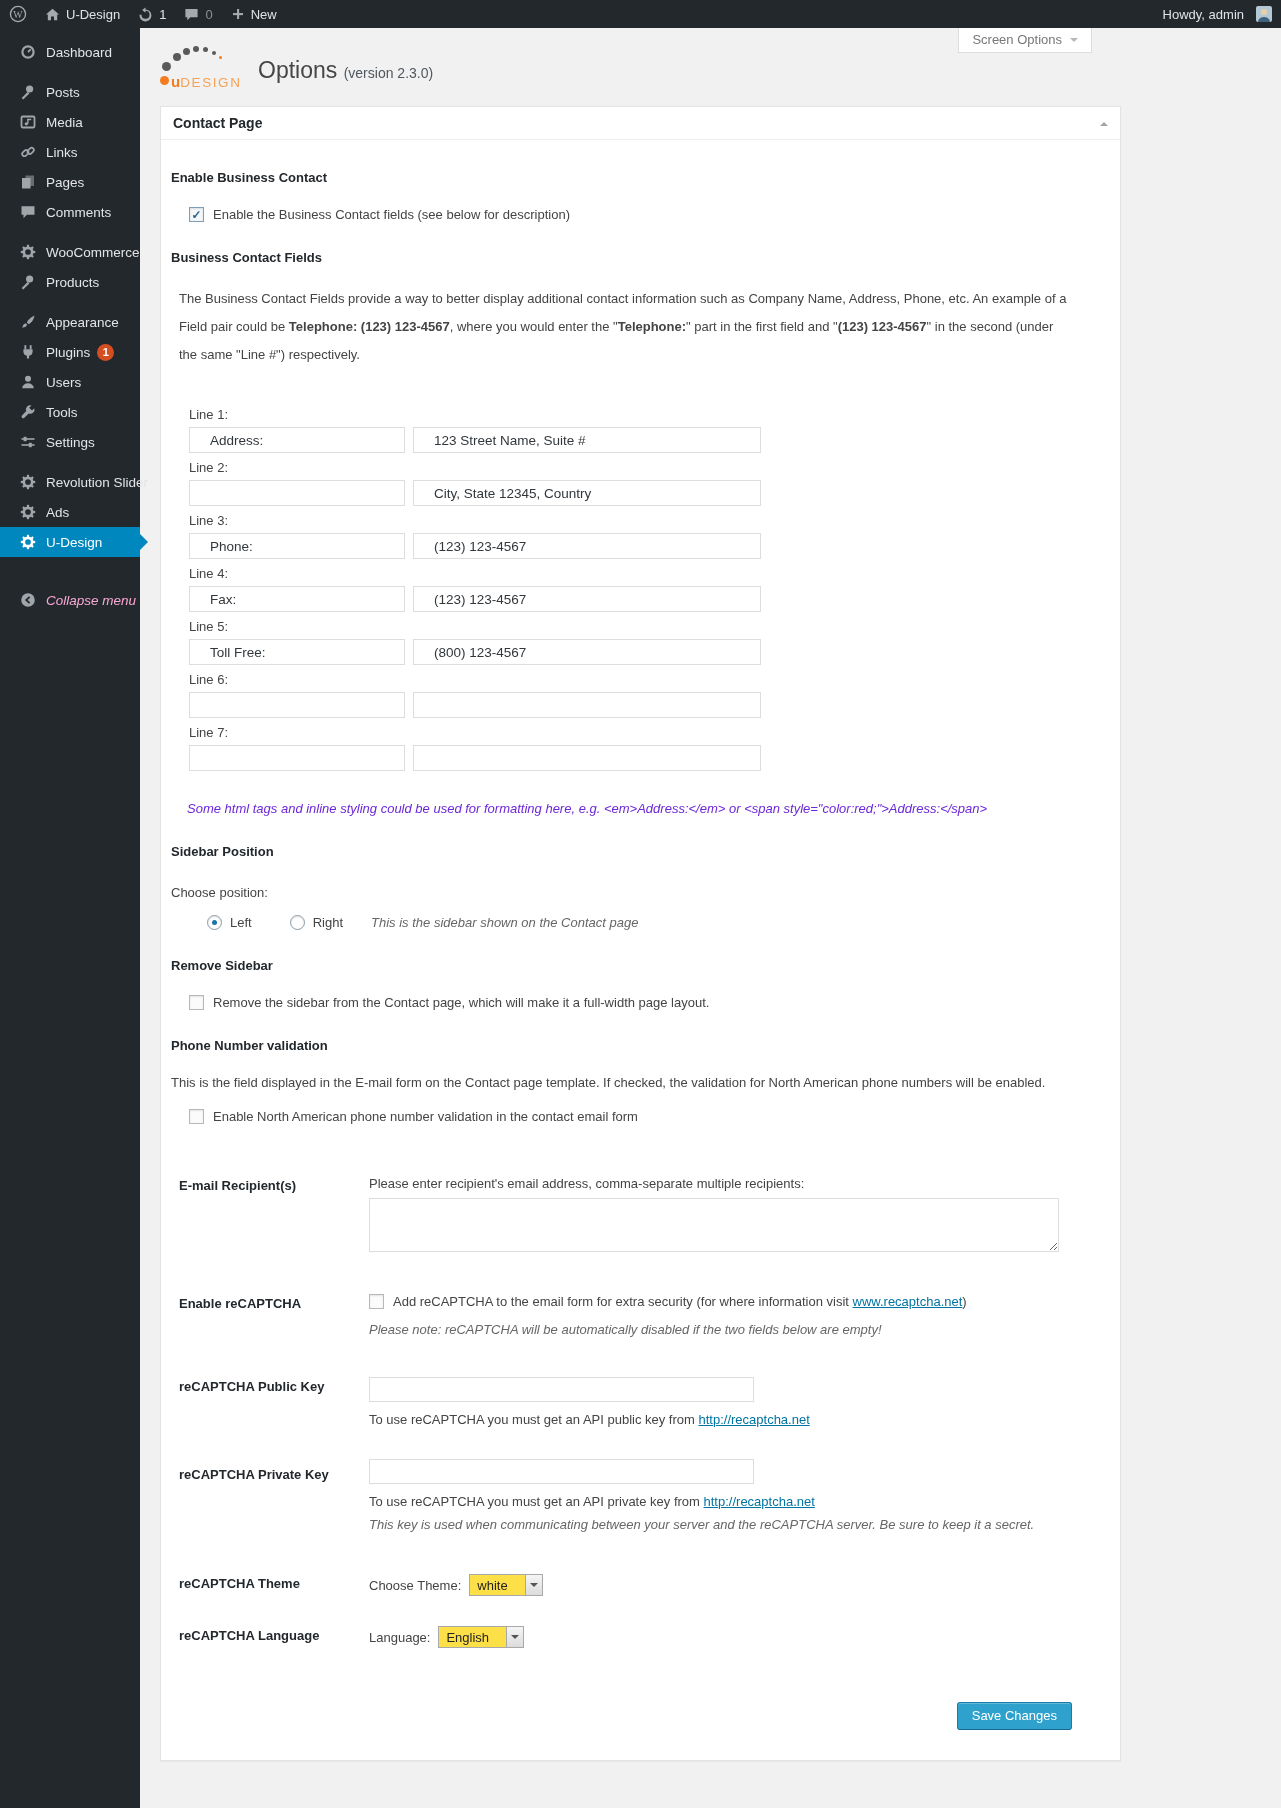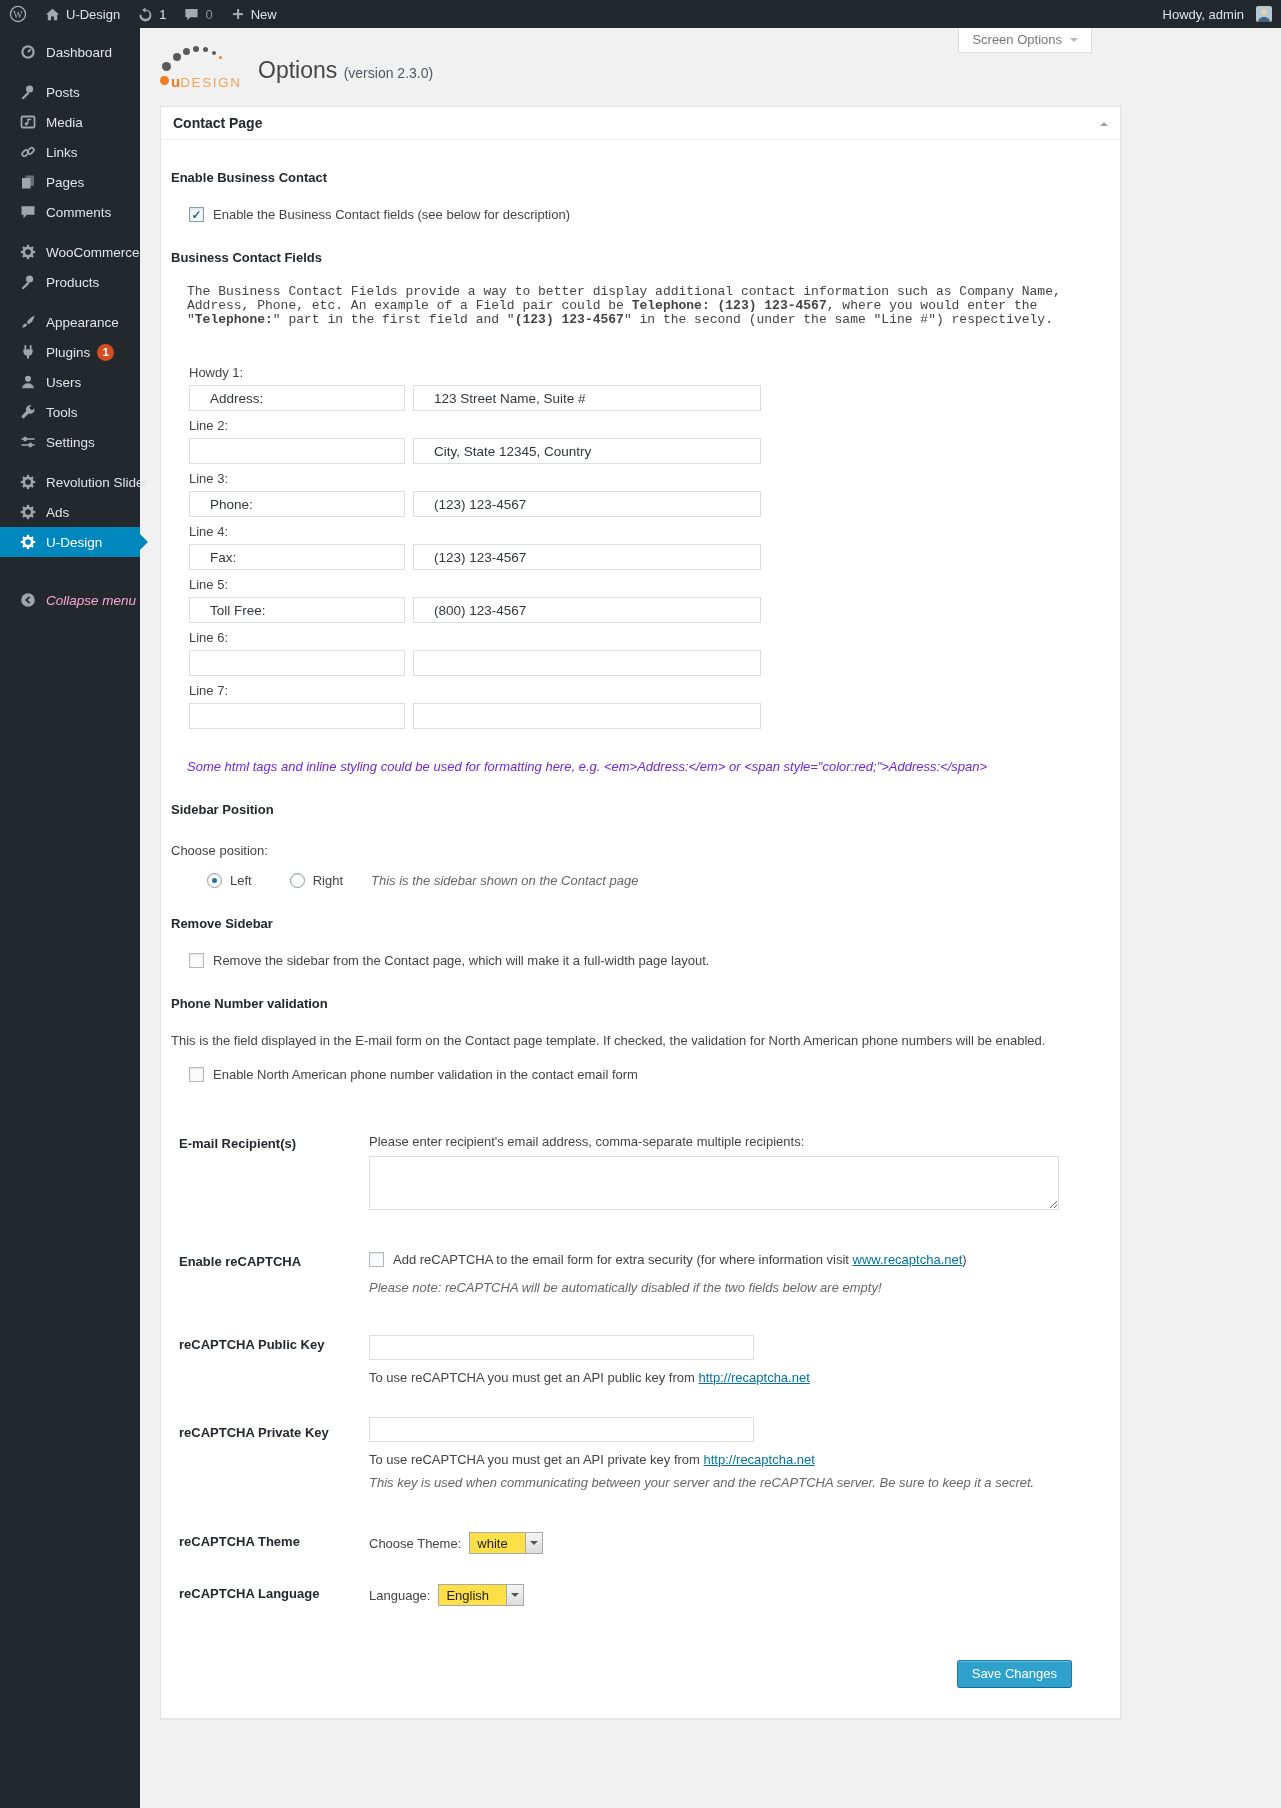--- a/index.html
+++ b/index.html
@@ -57,21 +57,21 @@
   .cb-row{margin:22px 0 0 18px;display:flex;align-items:center;}
   .cb-label{margin-left:9px;}
   .checkbox{width:15px;height:15px;border:1px solid #b4b9be;background:#fbfbfb;display:inline-flex;
     align-items:center;justify-content:center;flex-shrink:0;box-shadow:inset 0 1px 2px rgba(0,0,0,.1);cursor:pointer;}
   .checkbox.checked{border-color:#7e9db8;background:#f3f7fa;color:#2b5f8a;font-size:12px;}
   .checkbox.checked::before{content:"\2713";font-weight:bold;}
   .radio{width:15px;height:15px;border-radius:50%;border:1px solid #8b9aa5;background:#fff;
     display:inline-block;position:relative;box-shadow:inset 0 1px 2px rgba(0,0,0,.12);cursor:pointer;flex-shrink:0;}
   .radio.checked::after{content:"";position:absolute;left:4px;top:4px;width:5px;height:5px;
     border-radius:50%;background:#1e73a8;}
-  .desc-p{margin:20px 28px 0 16px;line-height:14px;font-family:Liberation Mono, monospace;}
+  .desc-p{margin:20px 28px 0 8px;line-height:28px;}
   .lines{margin:38px 0 0 18px;}
   .line-label{margin:7px 0 5px 0;}
   .lines .line-label:first-child{margin-top:0;}
   .line-inputs{display:flex;gap:8px;}
   .ti{height:26px;border:1px solid #ddd;padding:0 20px;font:13.5px "Liberation Sans",sans-serif;
     color:#32373c;background:#fff;}
   .input-s{width:216px;}
   .input-l{width:348px;}
   .format-note{font-style:italic;color:#6d28d9;margin:30px 0 0 16px;}
   .choose-label{margin-top:26px;}
@@ -422,21 +422,21 @@
       <div class="sec-heading">Enable Business Contact</div>
       <div class="cb-row">
         <span class="checkbox checked"></span>
         <span class="cb-label">Enable the Business Contact fields (see below for description)</span>
       </div>
 
       <div class="sec-heading">Business Contact Fields</div>
       <p class="desc-p"><span>The Business Contact Fields provide a way to better display additional contact information such as Company Name, Address, Phone, etc. An example of a Field pair could be </span><b>Telephone: (123) 123-4567</b><span>, where you would enter the "</span><b>Telephone:</b><span>" part in the first field and "</span><b>(123) 123-4567</b><span>" in the second (under the same "Line #") respectively.</span></p>
 
       <div class="lines">
-        <div class="line-label">Howdy 1:</div>
+        <div class="line-label">Line 1:</div>
         <div class="line-inputs">
           <input class="ti input-s" type="text" value="Address:" style="">
           <input class="ti input-l" type="text" value="123 Street Name, Suite #" style="">
         </div>
         <div class="line-label">Line 2:</div>
         <div class="line-inputs">
           <input class="ti input-s" type="text" value="" style="">
           <input class="ti input-l" type="text" value="City, State 12345, Country" style="">
         </div>
         <div class="line-label">Line 3:</div>

